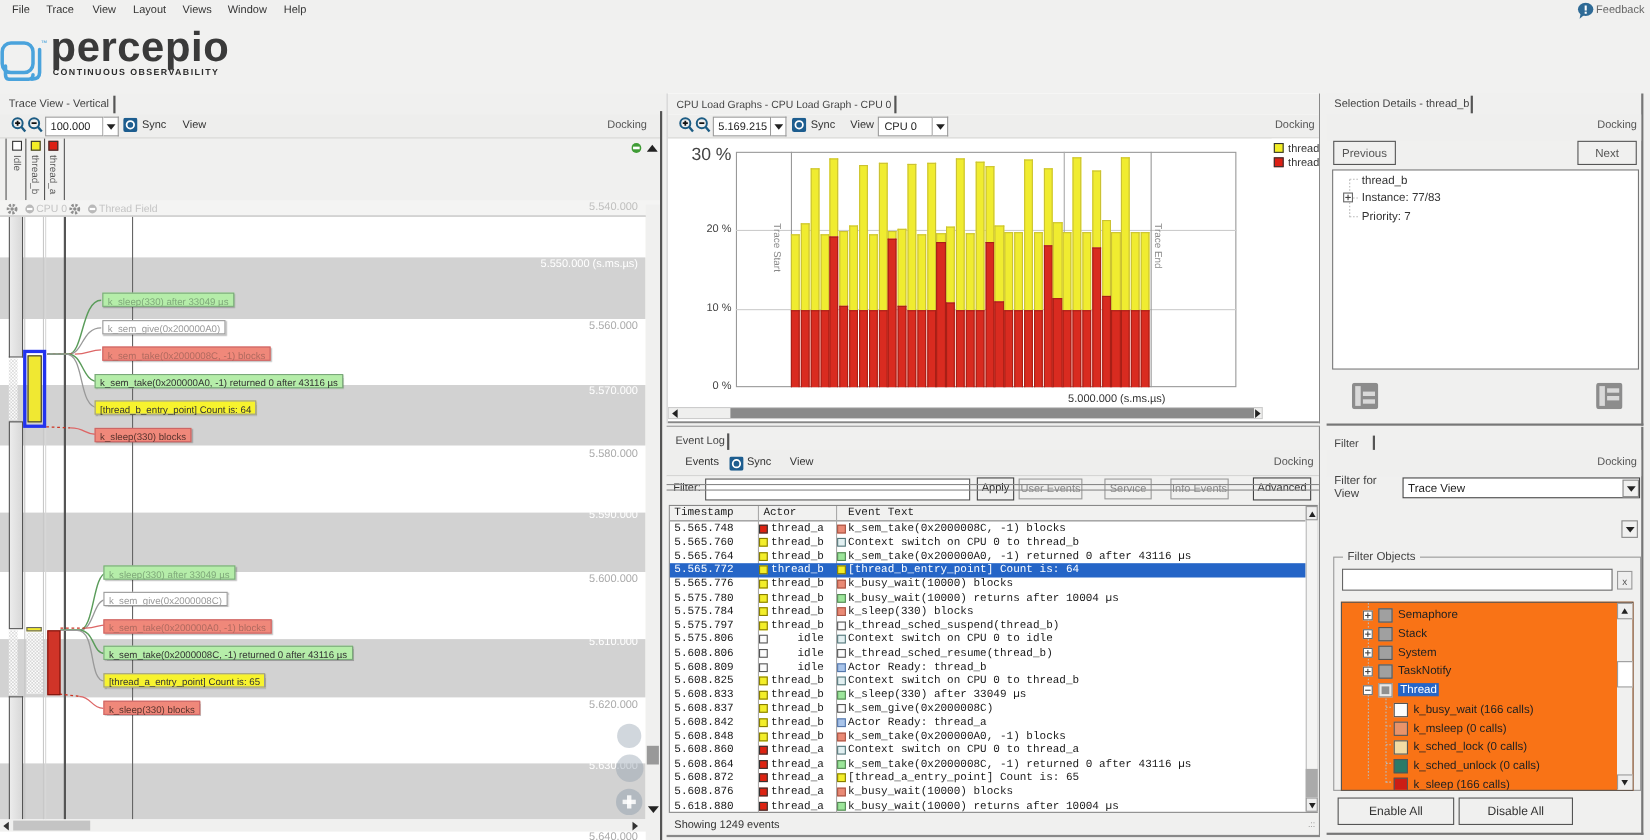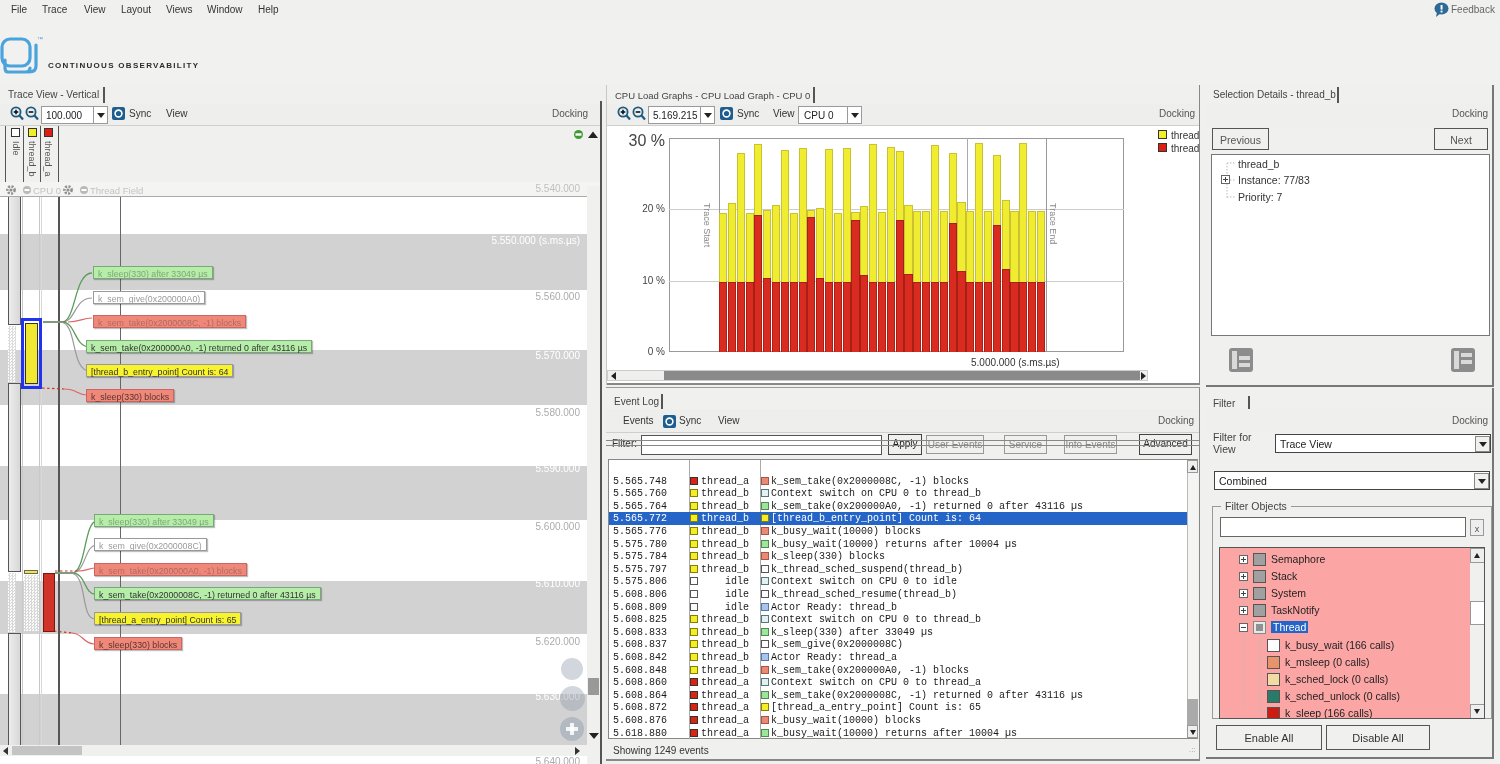--- a/index.html
+++ b/index.html
@@ -33,20 +33,21 @@
   <span class="abs" style="left:1451px;top:4px;color:#666;font-size:10px;">Feedback</span>
 </div>
 
 <div class="abs" style="left:0;top:18px;width:1500px;height:67px;background:#f1f1f0;">
   <svg class="abs" style="left:0;top:9px;" width="44" height="50" viewBox="0 0 44 50">
     <rect x="2" y="12" width="28" height="27" rx="8" fill="none" stroke="#4aa3dc" stroke-width="3.2"></rect>
     <path d="M8 45 Q5 45 5 41 L5 33 M8 45 L26 45 Q30 45 30 41" fill="none" stroke="#4aa3dc" stroke-width="3.2" stroke-linecap="round"></path>
     <path d="M36 18 L36 39 Q36 45 29 45" fill="none" stroke="#4aa3dc" stroke-width="3.2" stroke-linecap="round"></path>
     <text x="37" y="14" font-size="6" fill="#4aa3dc">™</text>
   </svg>
+  <div class="abs" style="left:46px;top:4px;width:180px;font-size:38px;font-weight:bold;letter-spacing:0.5px;color:#3a3a3a;">percepio</div>
   <div class="abs" style="left:48px;top:43px;font-size:8px;font-weight:bold;letter-spacing:1.3px;color:#2b2b2b;">CONTINUOUS OBSERVABILITY</div>
 </div>
 
 <div id="tracepanel" class="abs" style="left:0;top:85px;width:602px;height:679px;">
 
   <div class="tabrow" style="left:8px;top:4px;">Trace View - Vertical</div>
   <div class="tabsep" style="left:103px;top:2px;height:16px;"></div>
 
   <div class="toolbar" style="left:0;top:19px;width:601px;height:22px;"></div>
   <svg class="abs" style="left:10px;top:21px;" width="30" height="15" viewBox="0 0 30 15">
@@ -355,20 +356,25 @@
   <div class="abs" style="left:35px;top:47px;width:241px;height:20px;background:#fff;border:1px solid #555;"></div>
   <div class="btn" style="left:282px;top:46px;width:34px;height:21px;border:1px solid #444;color:#222;">Apply</div>
   <div class="btn" style="left:320px;top:47px;width:58px;height:19px;border:1px solid #999;color:#888;">User Events</div>
   <div class="btn" style="left:398px;top:47px;width:43px;height:19px;border:1px solid #999;color:#888;">Service</div>
   <div class="btn" style="left:458px;top:47px;width:53px;height:19px;border:1px solid #999;color:#888;">Info Events</div>
   <div class="btn" style="left:533px;top:46px;width:53px;height:21px;border:1px solid #444;color:#333;">Advanced</div>
   <div class="abs" style="left:0;top:51.5px;width:593px;height:1px;background:#888;"></div>
   <div class="abs" style="left:0;top:57px;width:593px;height:1px;background:#888;"></div>
 
   <div class="abs" style="left:2px;top:71px;width:590px;height:280px;background:#fff;border:1px solid #888;"></div>
+  <div class="abs mono" style="left:3px;top:72px;width:578px;height:14px;background:#f1f1f0;border-bottom:1px solid #888;font-size:10px;color:#222;">
+    <span class="abs" style="left:4px;top:1px;">Timestamp</span>
+    <span class="abs" style="left:85px;top:1px;">Actor</span>
+    <span class="abs" style="left:162px;top:1px;">Event Text</span>
+  </div>
   <div class="abs" style="left:82.5px;top:72px;width:1px;height:279px;background:#aaa;"></div>
   <div class="abs" style="left:153.5px;top:72px;width:1px;height:279px;background:#aaa;"></div>
   <div class="abs mono" style="left:3px;top:86.5px;width:578px;height:12.6px;font-size:10px;color:#1a1a1a;white-space:pre;overflow:hidden;">
     <span class="abs" style="left:4px;top:1px;">5.565.748</span>
     <span class="abs" style="left:81px;top:2px;width:8px;height:8px;background:#dd2211;border:1px solid #333;"></span>
     <span class="abs" style="left:92px;top:1px;width:48px;text-align:right;">thread_a</span>
     <span class="abs" style="left:151.5px;top:2px;width:8px;height:8px;background:#ea8a75;border:1px solid #a85545;"></span>
     <span class="abs" style="left:162px;top:1px;">k_sem_take(0x2000008C, -1) blocks</span>
   </div>
   <div class="abs mono" style="left:3px;top:99.1px;width:578px;height:12.6px;font-size:10px;color:#1a1a1a;white-space:pre;overflow:hidden;">
@@ -561,31 +567,30 @@
 
 <div id="filterpanel" class="abs" style="left:1206px;top:388px;width:288px;height:371px;background:#f0f0ef;border-right:2px solid #777;border-bottom:2px solid #777;">
   <div class="tabrow" style="left:7px;top:10px;">Filter</div>
   <div class="tabsep" style="left:42px;top:8px;height:16px;"></div>
   <div class="abs" style="left:0;top:21px;width:286px;height:24px;background:#efefee;"></div>
   <span class="docking" style="left:246px;top:27px;">Docking</span>
   <span class="abs" style="left:7px;top:43px;font-size:10.5px;color:#444;">Filter for<br>View</span>
   <div class="abs" style="left:69px;top:46px;width:216px;height:19px;background:#fff;border:1.5px solid #444;font-size:10.5px;color:#222;padding:3px 0 0 4px;">Trace View</div>
   <div class="abs" style="left:269px;top:47.5px;width:15px;height:16px;background:#f0f0ef;border:1px solid #888;"></div>
   <div class="abs" style="left:272.5px;top:53.5px;width:0;height:0;border-left:4px solid transparent;border-right:4px solid transparent;border-top:5px solid #222;"></div>
-  <div class="abs" style="left:8px;top:83px;width:276px;height:19px;background:#fff;border:1.5px solid #444;font-size:10.5px;color:#222;padding:3px 0 0 4px;">Combined</div>
   <div class="abs" style="left:268px;top:84.5px;width:15px;height:16px;background:#f0f0ef;border:1px solid #888;"></div>
   <div class="abs" style="left:271.5px;top:90.5px;width:0;height:0;border-left:4px solid transparent;border-right:4px solid transparent;border-top:5px solid #222;"></div>
 
   <fieldset class="abs" style="left:6px;top:112px;width:280px;height:219px;border:1px solid #999;">
     <legend style="font-size:10.5px;color:#444;margin-left:8px;padding:0 4px;">Filter Objects</legend>
   </fieldset>
   <div class="abs" style="left:14px;top:129px;width:246px;height:20px;background:#fff;border:1px solid #666;"></div>
   <div class="abs" style="left:264px;top:131px;width:14px;height:17px;background:#eee;border:1px solid #999;font-size:9px;color:#555;text-align:center;padding-top:4px;">x</div>
 
-  <div class="abs" style="left:13px;top:159px;width:266px;height:172px;background:#fca5a5;border:1.5px solid #555;overflow:hidden;">
+  <div class="abs" style="left:13px;top:159px;width:266px;height:172px;background:#f97316;border:1.5px solid #555;overflow:hidden;">
     <svg class="abs" style="left:0;top:0;" width="60" height="172" viewBox="0 0 60 172">
       <path d="M24 0 L24 160" stroke="#bbb" stroke-width="1" stroke-dasharray="1.5,1.5" fill="none"></path>
       <path d="M40 78 L40 164 M40 95 L46 95 M40 112 L46 112 M40 129 L46 129 M40 146 L46 146 M40 163 L46 163" stroke="#bbb" stroke-width="1" stroke-dasharray="1.5,1.5" fill="none"></path>
     </svg>
     <div class="abs" style="left:19px;top:6.5px;width:9px;height:9px;border:1px solid #666;background:#fff;"></div>
     <div class="abs" style="left:21px;top:10.5px;width:5px;height:1px;background:#444;"></div>
     <div class="abs" style="left:23px;top:8.5px;width:1px;height:5px;background:#444;"></div>
     <div class="abs" style="left:33px;top:4.5px;width:13px;height:13px;border:1px solid #555;background:#a0a0a0;"></div>
     <span class="abs" style="left:51px;top:4.5px;font-size:10.5px;color:#222;">Semaphore</span>
     <div class="abs" style="left:19px;top:23.7px;width:9px;height:9px;border:1px solid #666;background:#fff;"></div>

